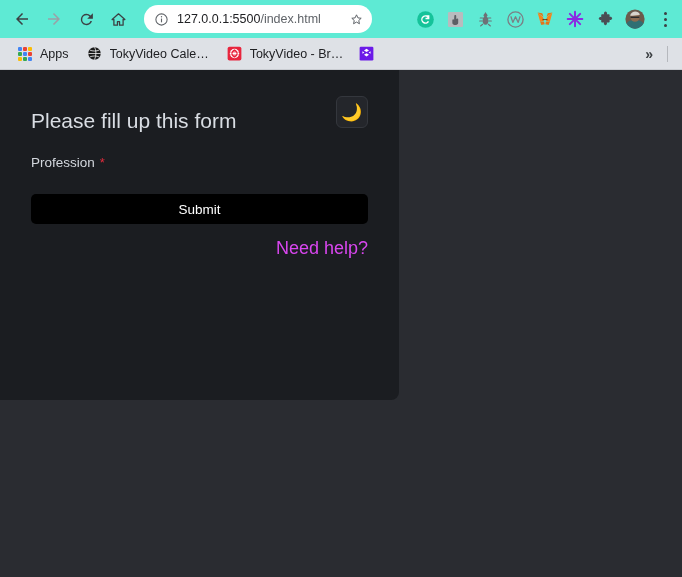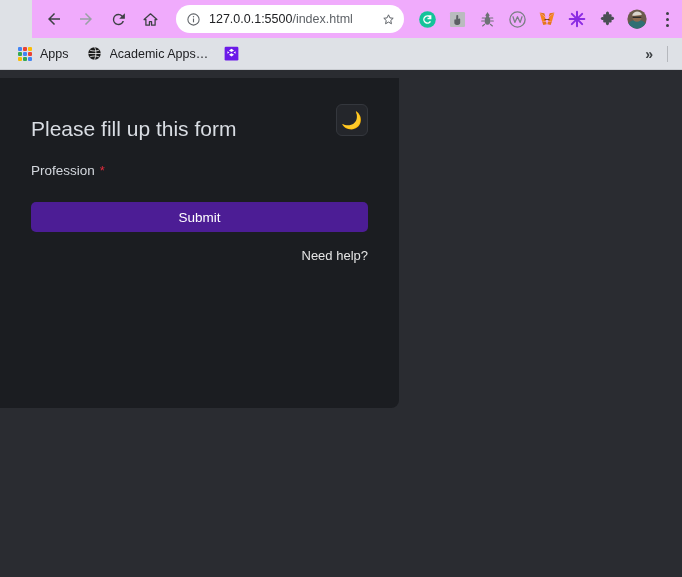--- a/index.html
+++ b/index.html
@@ -16,22 +16,21 @@
   .browser-chrome {
     width: 682px;
     background: #dee1e6;
     user-select: none;
   }
   .toolbar {
     height: 38px;
     display: flex;
     align-items: center;
     padding: 0 6px 0 8px;
-    background: #f0abfc;
-    margin-left: 32px;
+    background: #5eead4;
   }
   .nav-btn {
     width: 28px; height: 28px;
     display: flex; align-items: center; justify-content: center;
     border-radius: 50%;
     flex: 0 0 auto;
     margin-right: 4px;
   }
   .nav-btn svg { display: block; }
 
@@ -128,21 +127,21 @@
   .viewport {
     position: relative;
     width: 682px;
     height: 507px;
     background: #2a2c31;
   }
 
   .form-card {
     position: absolute;
     left: 0;
-    top: 8px;
+    top: 0;
     width: 399px;
     height: 330px;
     background: #1b1d21;
     border-bottom-right-radius: 8px;
     border-top-right-radius: 0;
     padding: 26px 31px 0 31px;
   }
 
   .card-head {
     display: flex;
@@ -195,37 +194,37 @@
     padding: 0 8px;
     outline: none;
   }
   .text-input::placeholder { color: #6f737a; }
 
   .submit-btn {
     display: block;
     width: 337px;
     height: 30px;
     margin-top: 24px;
-    background: #4c1d95;
+    background: #000000;
     border: none;
     border-radius: 5px;
     color: #ffffff;
     font-size: 13.5px;
     font-family: "Liberation Sans", sans-serif;
     cursor: pointer;
   }
 
   .help-row {
     width: 337px;
     text-align: right;
     margin-top: 14px;
   }
   .help-link {
-    font-size: 13px;
-    color: #e5e5e5;
+    font-size: 18px;
+    color: #d946ef;
     text-decoration: none;
     text-align: center;
   }
 </style>
 </head>
 <body>
 
 <div class="browser-chrome">
 
   <div class="toolbar">
@@ -385,23 +384,35 @@
       <span class="bm-label">Apps</span>
     </div>
 
     <div class="bm">
       <span class="bm-fav">
         <svg width="15" height="15" viewBox="0 0 24 24">
           <circle cx="12" cy="12" r="10" fill="#1a1a1a"></circle>
           <path d="M12 2c3 3.5 3 14.5 0 20M2 12h20M4.5 6.5c4 2 11 2 15 0M4.5 17.5c4-2 11-2 15 0" stroke="#ffffff" stroke-width="1.2" fill="none"></path>
         </svg>
       </span>
-      <span class="bm-label">Academic Apps…</span>
-    </div>
-
+      <span class="bm-label">TokyVideo Cale…</span>
+    </div>
+
+    <div class="bm">
+      <span class="bm-fav">
+        <svg width="15" height="15" viewBox="0 0 24 24">
+          <rect x="1" y="1" width="22" height="22" rx="3" fill="#e8253d"></rect>
+          <circle cx="12" cy="12" r="7.5" fill="#ffffff"></circle>
+          <path d="M12 5.2c-3 1.5-5 3.8-5 6.8s2 5.3 5 6.8c3-1.5 5-3.8 5-6.8s-2-5.3-5-6.8z" fill="#e8253d"></path>
+          <circle cx="12" cy="12" r="3.2" fill="#ffffff"></circle>
+          <path d="M5 10h14M5 14h14" stroke="#e8253d" stroke-width="1" opacity="0.8"></path>
+        </svg>
+      </span>
+      <span class="bm-label">TokyVideo - Br…</span>
+    </div>
 
     <div class="bm" style="padding:0 4px;">
       <span class="bm-fav">
         <svg width="15" height="15" viewBox="0 0 24 24">
           <rect x="1" y="1" width="22" height="22" rx="2" fill="#6b1ae8"></rect>
           <path d="M12 4.5l4 2.6-4 2.6-4-2.6z" fill="#ffffff"></path>
           <path d="M12 11.5l4 2.6-4 2.6-4-2.6z" fill="#ffffff"></path>
           <path d="M5.5 8.5l3 2-3 2z" fill="#ffffff"></path>
           <path d="M18.5 8.5l-3 2 3 2z" fill="#ffffff"></path>
         </svg>

